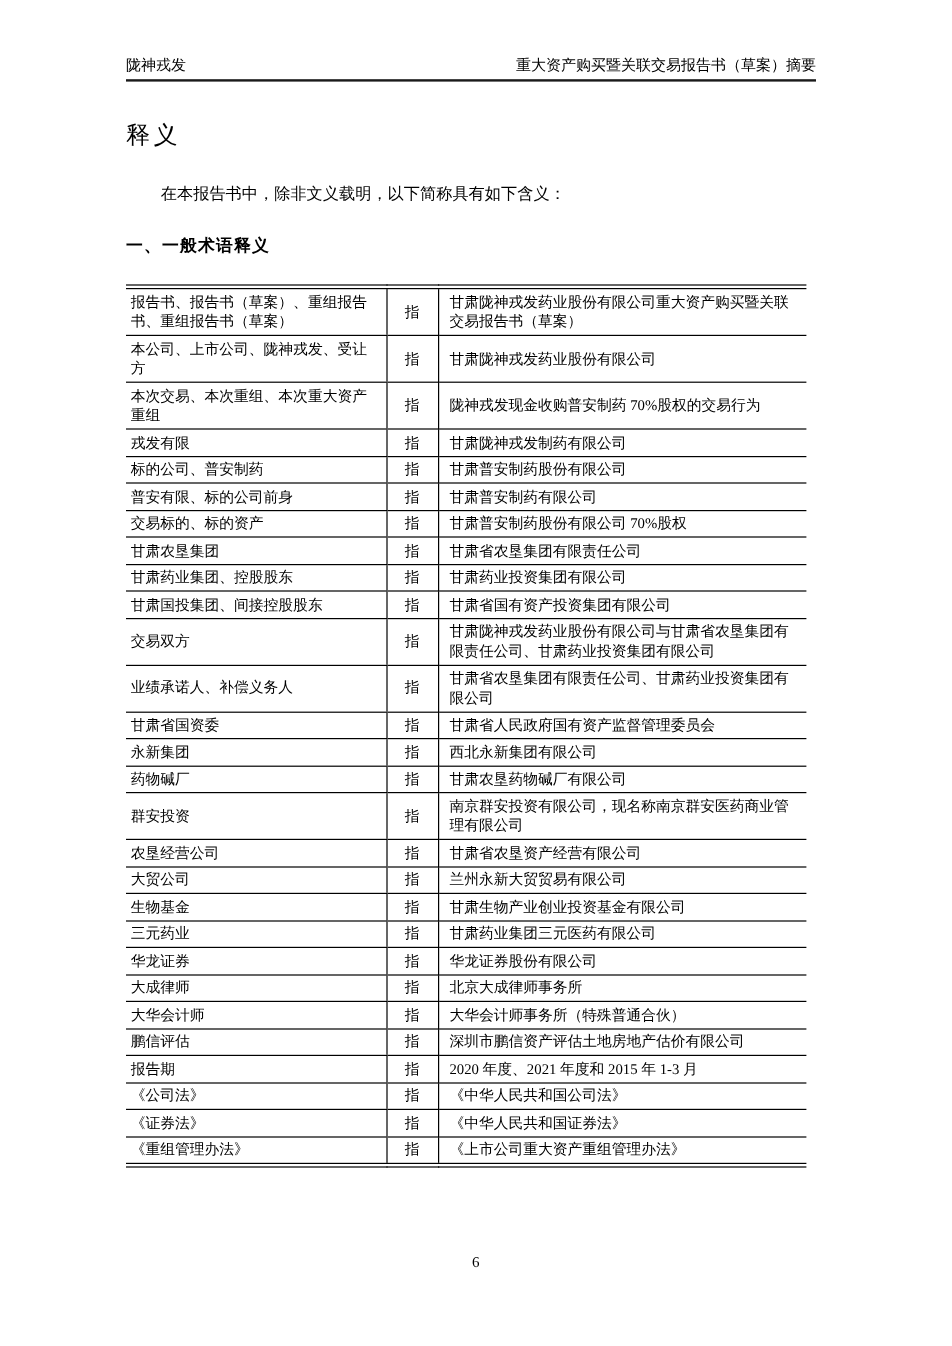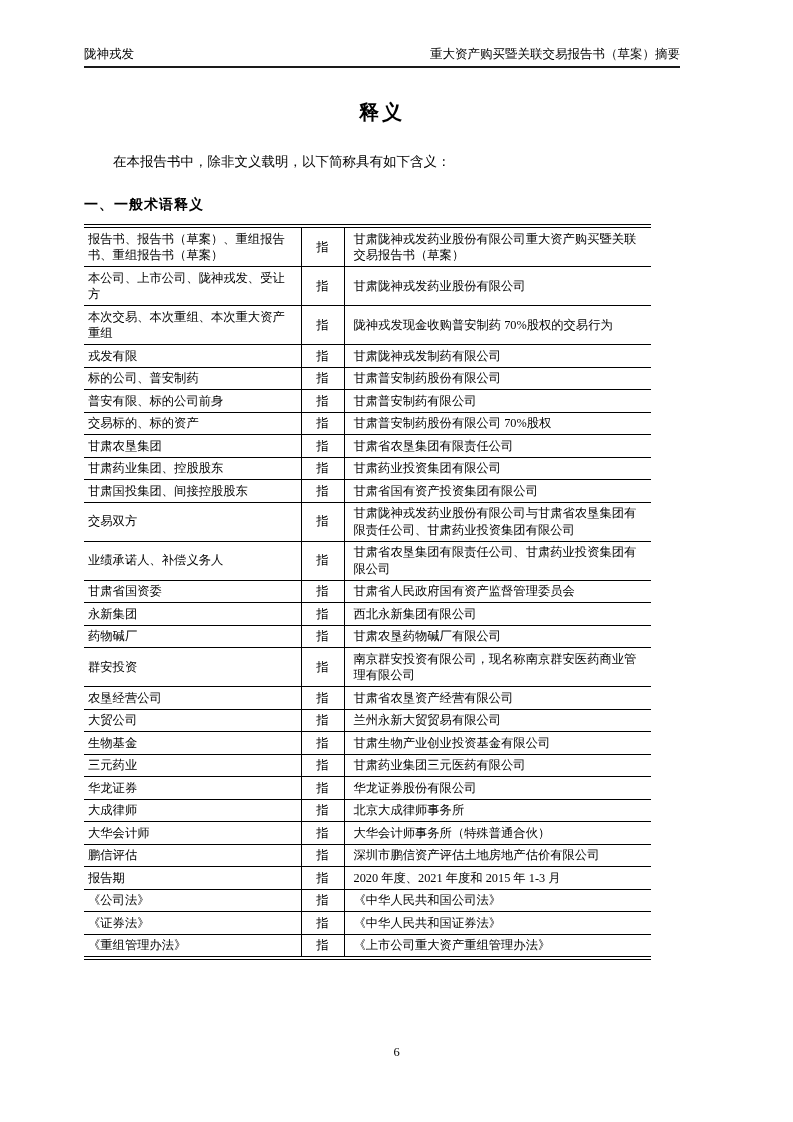--- a/index.html
+++ b/index.html
@@ -1,61 +1,61 @@
 <!DOCTYPE html>
 <html><head>
 <meta charset="utf-8">
 <style>
   html, body { margin: 0; padding: 0; background: #ffffff; }
   .page {
     width: 793px;
     height: 1122px;
     box-sizing: border-box;
-    padding: 46px 113px 0 84px;
+    padding: 46px 113px 0 105px;
     position: relative;
     background: #ffffff;
     color: #000000;
     font-family: "Liberation Serif", "DejaVu Serif", serif;
     overflow: hidden;
   }
   .header {
     display: flex;
     justify-content: space-between;
     align-items: flex-end;
     font-size: 12.5px;
     line-height: 16px;
     padding-bottom: 4px;
     border-bottom: 2px solid #1a1a1a;
   }
   .title {
-    text-align: center;
+    text-align: left;
     font-family: "Liberation Sans", "DejaVu Sans", sans-serif;
     font-size: 20px;
-    font-weight: bold;
+    font-weight: normal;
     letter-spacing: 3px;
     margin: 31px 0 0 0;
   }
   .intro {
     font-size: 13.5px;
     line-height: 18px;
     margin: 27px 0 0 0;
     text-indent: 2.15em;
   }
   .section {
     font-family: "Liberation Sans", "DejaVu Sans", sans-serif;
     font-size: 14px;
     font-weight: bold;
     margin: 25px 0 0 0;
     letter-spacing: 1px;
   }
   table.glossary {
     border-collapse: collapse;
     table-layout: fixed;
     width: 567px;
-    margin-top: 10px;
+    margin-top: 23px;
     border-top: 4px double #000;
     border-bottom: 4px double #000;
   }
   table.glossary td {
     font-size: 12.3px;
     line-height: 16.5px;
     padding: 2.5px 5px 2.5px 4px;
     border-bottom: 1px solid #000;
     vertical-align: middle;
     word-break: break-all;

